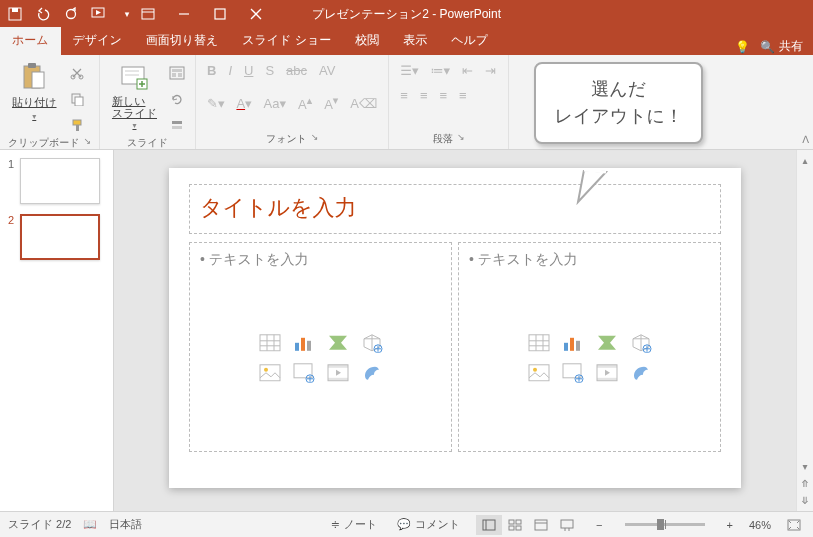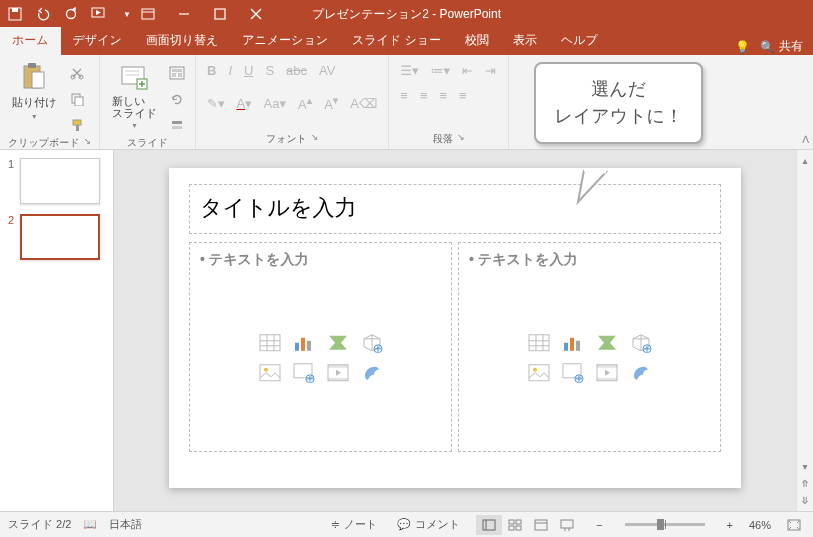--- a/index.html
+++ b/index.html
@@ -18,44 +18,44 @@
 .ribbon-tab.file { padding-left: 14px; padding-right: 14px; }
 .ribbon-right { margin-left: auto; display: flex; align-items: center; gap: 10px; padding-right: 10px; }
 .ribbon-right > div { display:flex; align-items:center; gap:4px; cursor:pointer; font-size:12px;}
 
 .ribbon-body { background: #f3f3f3; border-bottom: 1px solid #d4d4d4; height: 95px; display: flex; }
 .ribbon-group { border-right: 1px solid #e1e1e1; padding: 4px 8px 2px; display: flex; flex-direction: column; }
 .ribbon-group-content { flex: 1; display: flex; align-items: flex-start; gap: 6px; }
 .ribbon-group-label { font-size: 10px; color: #666; text-align: center; padding: 1px 0; display:flex; justify-content:center; gap:4px;}
 .dialog-launcher { font-size:9px; color:#888;}
 
-.big-btn { display: flex; flex-direction: column; align-items: center; justify-content: flex-start; padding: 2px 4px; cursor: pointer; font-size: 11px; color: #444; gap:2px;}
+.big-btn { display: flex; flex-direction: column; align-items: center; justify-content: flex-start; padding: 2px 4px; cursor: pointer; font-size: 11px; color: #444; gap:2px;text-decoration:underline;}
 .big-btn .icon-box { width: 32px; height: 32px; display:flex; align-items:center; justify-content:center; }
 
 .small-col { display:flex; flex-direction:column; gap:6px; padding-top:4px;}
 .small-btn { width:20px; height:20px; display:flex; align-items:center; justify-content:center; cursor:pointer; color:#888;}
 
 .font-group .row1, .font-group .row2 { display:flex; gap:6px; align-items:center; }
 .font-group .row1 { margin-bottom:6px; }
 .font-btn { color:#bbb; font-size:13px; cursor:pointer; padding:2px 3px;}
 
 .work-area { display:flex; height: 361px; background:#e6e6e6; position:relative;}
 .thumb-panel { width:114px; background:#fff; border-right:1px solid #d4d4d4; padding:8px 4px; overflow:auto;}
 .thumb-item { display:flex; align-items:flex-start; gap:6px; margin-bottom:10px; cursor:pointer;}
 .thumb-num { font-size:11px; color:#666; width:10px; text-align:right;}
 .thumb-slide { width:80px; height:46px; background:#fff; border:1px solid #ccc; box-shadow:0 1px 2px rgba(0,0,0,0.15);}
 .thumb-item.active .thumb-slide { border:2px solid #b7472a; }
 .thumb-item.active .thumb-num { color:#b7472a; }
 
 .slide-area { flex:1; display:flex; align-items:flex-start; justify-content:center; padding:18px 28px; overflow:auto;}
 .slide { width:572px; height:320px; background:#fff; box-shadow:0 2px 8px rgba(0,0,0,0.25); position:relative; padding:16px 20px;}
 .placeholder { border:1px dashed #bbb; }
-.title-ph { height:50px; padding:8px 10px; font-size:22px; color:#000000; margin-bottom:8px;}
+.title-ph { height:50px; padding:8px 10px; font-size:22px; color:#c2410c; margin-bottom:8px;}
 .two-col { display:flex; gap:6px;}
-.content-ph { flex:1; height:210px; padding:8px 10px; font-size:14px; color:#888; position:relative;font-weight:bold;}
+.content-ph { flex:1; height:210px; padding:8px 10px; font-size:14px; color:#888; position:relative;}
 .content-ph .bullet { font-size:14px; }
 .content-icons { position:absolute; top:50%; left:50%; transform:translate(-50%,-30%); display:grid; grid-template-columns:repeat(4,28px); gap:6px;}
 .content-icons .ci { width:28px; height:24px; display:flex; align-items:center; justify-content:center; cursor:pointer;}
 
 .scrollbar-v { width:17px; background:#f3f3f3; border-left:1px solid #e1e1e1; display:flex; flex-direction:column; justify-content:space-between; padding:2px 0;}
 .scroll-btn { height:17px; display:flex; align-items:center; justify-content:center; color:#888; font-size:10px; cursor:pointer;}
 
 .callout { position:absolute; right:110px; top:62px; z-index:10; }
 .callout-body { background:#fff; border:2px solid #aaa; border-radius:8px; padding:12px 18px; font-size:18px; color:#555; line-height:1.5; box-shadow:2px 3px 4px rgba(0,0,0,0.2);text-align:center;}
 .callout-tail { position:absolute; left:42px; bottom:-28px; width:0; height:0; }
@@ -128,21 +128,20 @@
           <line x1="11" y1="1" x2="1" y2="11" stroke="#fff" stroke-width="1.3"></line>
         </svg>
       </div>
   </div>
 </div>
 
 <div class="ribbon-tabs">
   <div class="ribbon-tab active">ホーム</div>
   <div class="ribbon-tab">デザイン</div>
   <div class="ribbon-tab">画面切り替え</div>
-  <div class="ribbon-tab">アニメーション</div>
   <div class="ribbon-tab">スライド ショー</div>
   <div class="ribbon-tab">校閲</div>
   <div class="ribbon-tab">表示</div>
   <div class="ribbon-tab">ヘルプ</div>
   <div class="ribbon-right">
     <div>
         <span>💡</span>
       </div>
     <div>
         <span>🔍</span>

